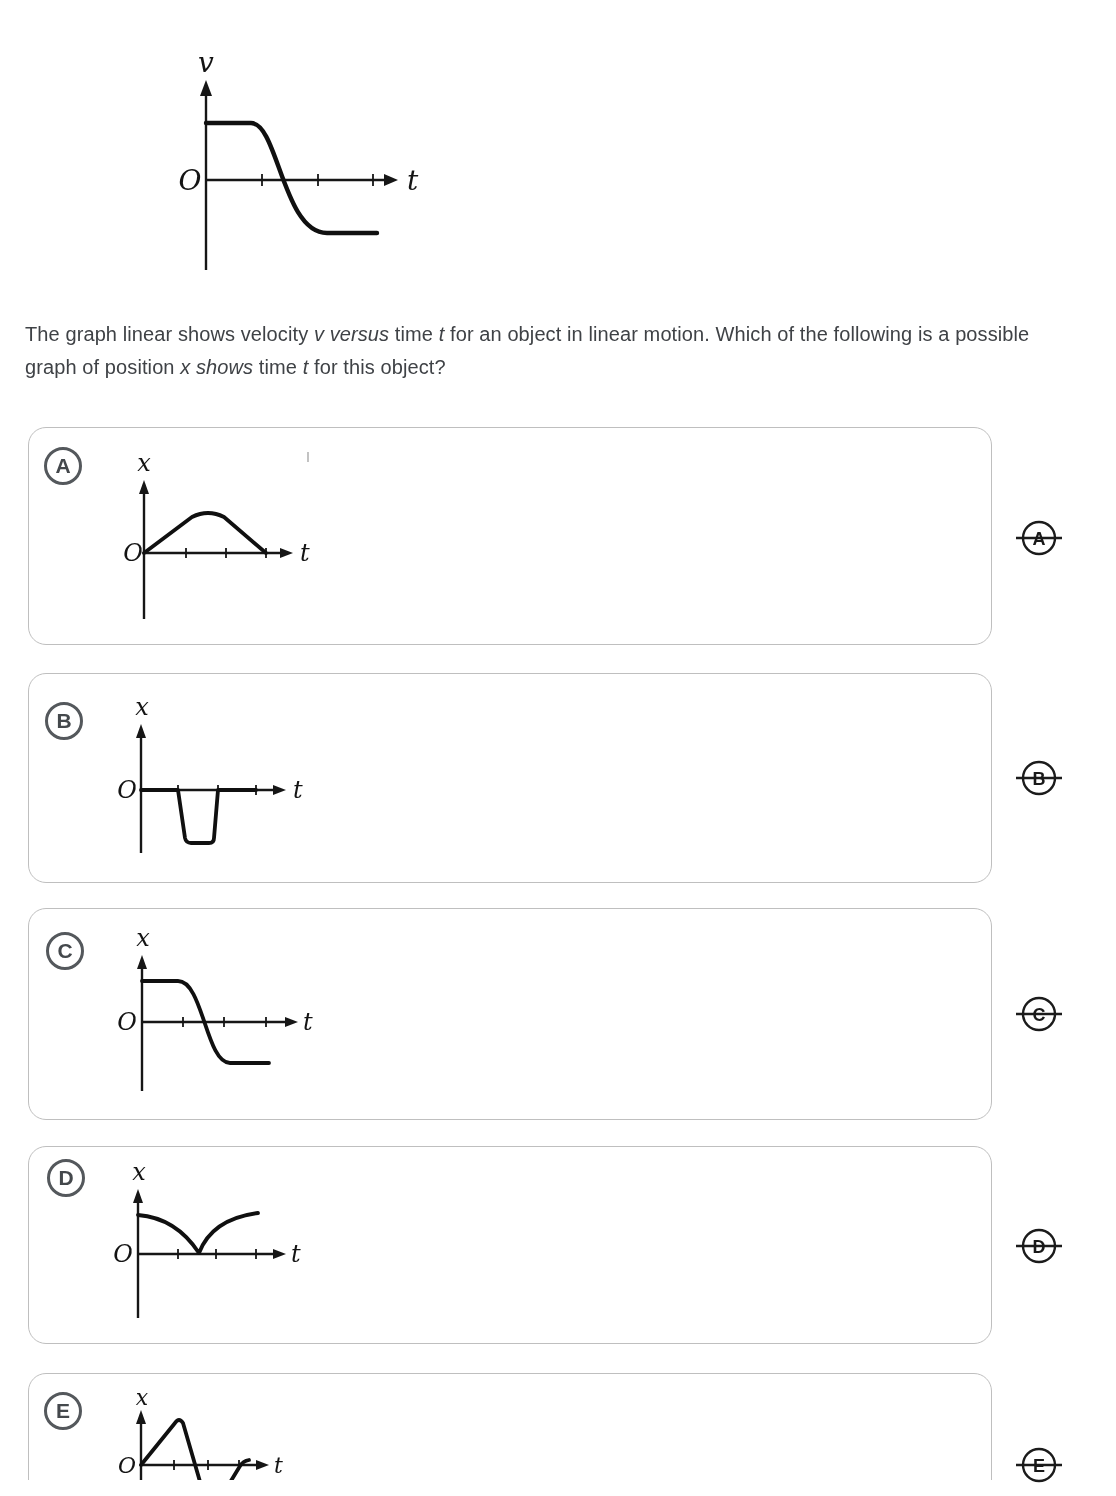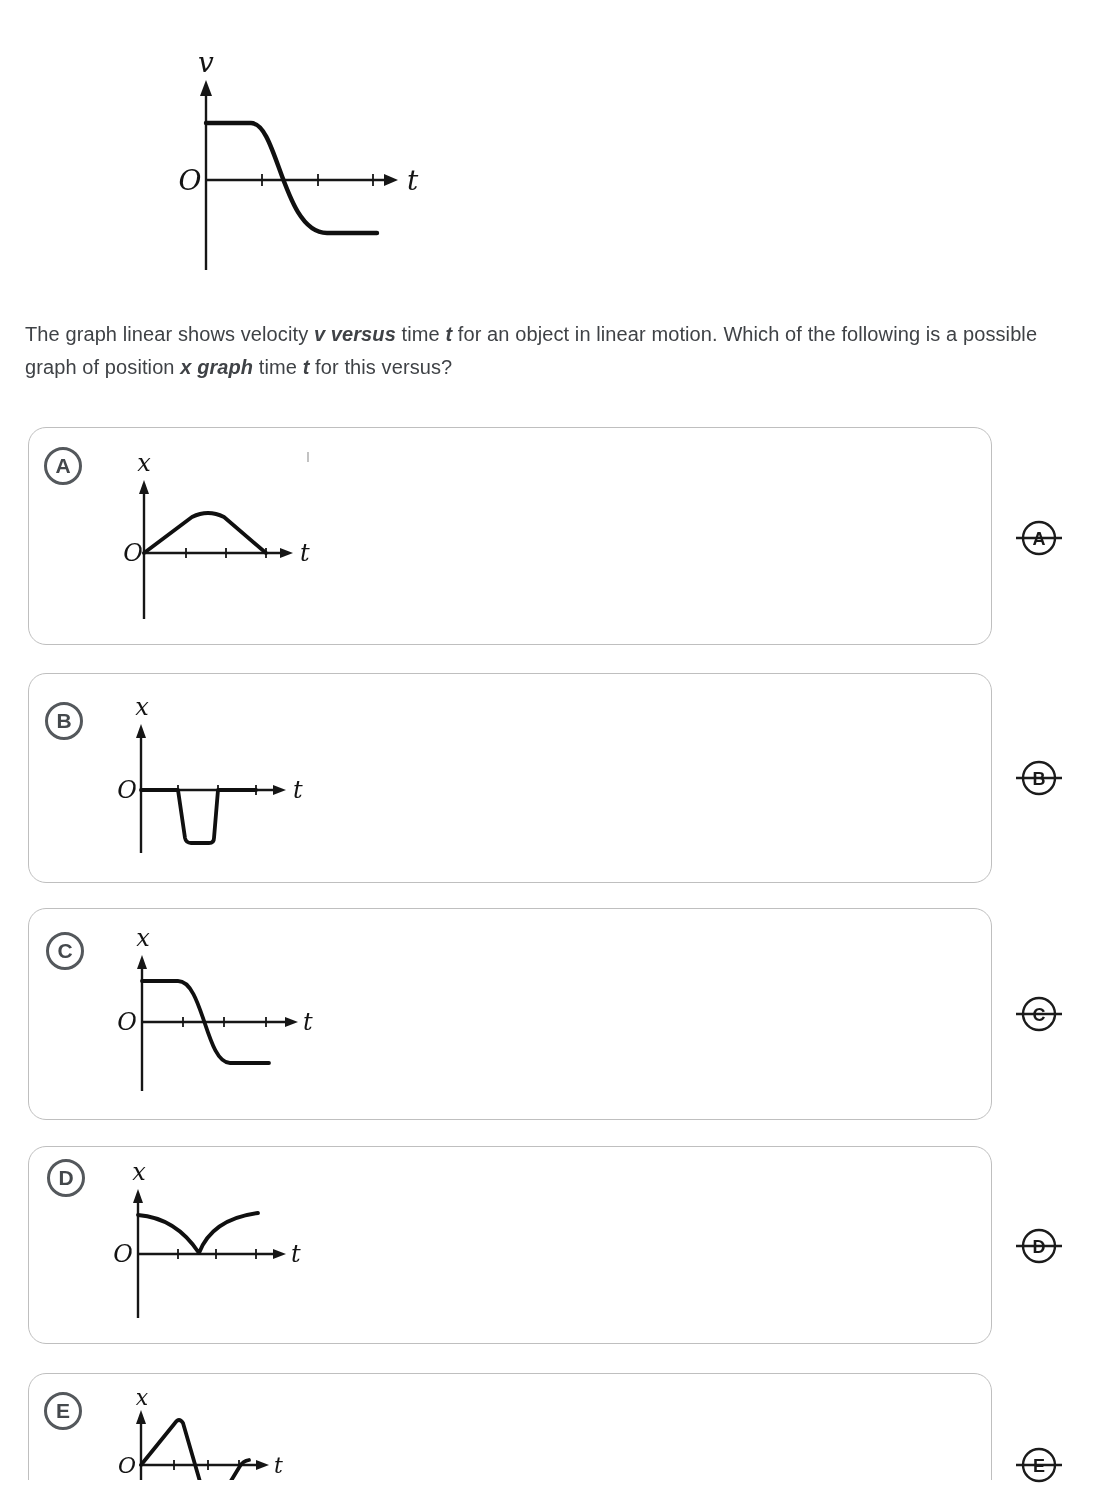--- a/index.html
+++ b/index.html
@@ -6,21 +6,21 @@
   html,body { width:1116px; height:1496px; background:#ffffff; overflow:hidden;
               font-family:"Liberation Sans", sans-serif; }
   .page { position:relative; width:1116px; height:1496px; background:#fff; overflow:hidden; }
 
   
   .stimulus { position:absolute; left:130px; top:40px; width:350px; height:250px; }
 
   
   .question { position:absolute; left:25px; top:318px; width:1045px;
               font-size:20px; line-height:33px; color:#3f4246; letter-spacing:0.1px; }
-  .question .it { font-style:italic;font-weight:bold; }
+  .question .it { font-style:italic; }
 
   
   .card { position:absolute; left:28px; width:964px; background:#fff;
           border:1.5px solid #bfbfbf; border-radius:18px; }
   .card-a { top:427px; height:218px; }
   .card-b { top:673px; height:210px; }
   .card-c { top:908px; height:212px; }
   .card-d { top:1146px; height:198px; }
   .clip-e { position:absolute; left:28px; top:1373px; width:966px; height:107px; overflow:hidden; }
   .card-e { position:absolute; left:0; top:0; width:964px; height:230px;
@@ -60,21 +60,21 @@
     <polygon class="ah" points="268,140 254,134 254,146"></polygon>
     <line class="tick" x1="132" y1="134" x2="132" y2="146"></line>
     <line class="tick" x1="188" y1="134" x2="188" y2="146"></line>
     <line class="tick" x1="243" y1="134" x2="243" y2="146"></line>
     <path class="curve" d="M76 83 H121 C148 83 153 193 197 193 H247"></path>
     <text class="glabel" x="76" y="32" font-size="28" text-anchor="middle">v</text>
     <text class="glabel" x="277" y="150" font-size="28">t</text>
     <text class="glabel" x="60" y="150" font-size="28" text-anchor="middle">O</text>
   </svg>
 
-  <p class="question"><span>The graph linear shows velocity </span><span class="it">v versus</span><span> time </span><span class="it">t</span><span> for an object in linear motion. Which of the following is a possible graph of position </span><span class="it">x graph</span><span> time </span><span class="it">t</span><span> for this versus?</span></p>
+  <p class="question"><span>The graph linear shows velocity </span><span class="it">v versus</span><span> time </span><span class="it">t</span><span> for an object in linear motion. Which of the following is a possible graph of position </span><span class="it">x shows</span><span> time </span><span class="it">t</span><span> for this object?</span></p>
 
   <div class="card card-a">
     <div class="badge" style="left:15px; top:19px">
       <span>A</span>
     </div>
     <svg class="graph" width="320" height="215" viewBox="0 0 320 215">
       <line class="axis" x1="115" y1="62" x2="115" y2="191"></line>
       <polygon class="ah" points="115,52 110,66 120,66"></polygon>
       <line class="axis" x1="115" y1="125" x2="256" y2="125"></line>
       <polygon class="ah" points="264,125 251,120 251,130"></polygon>

